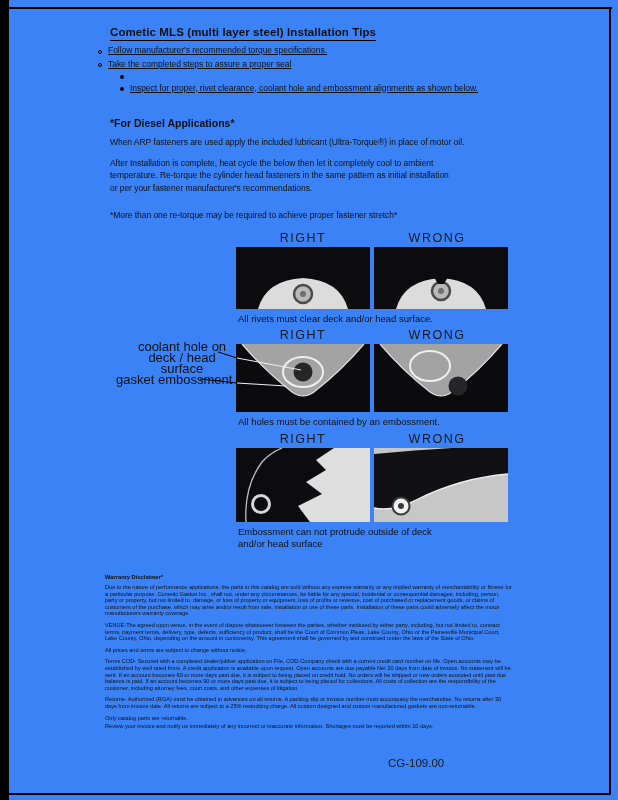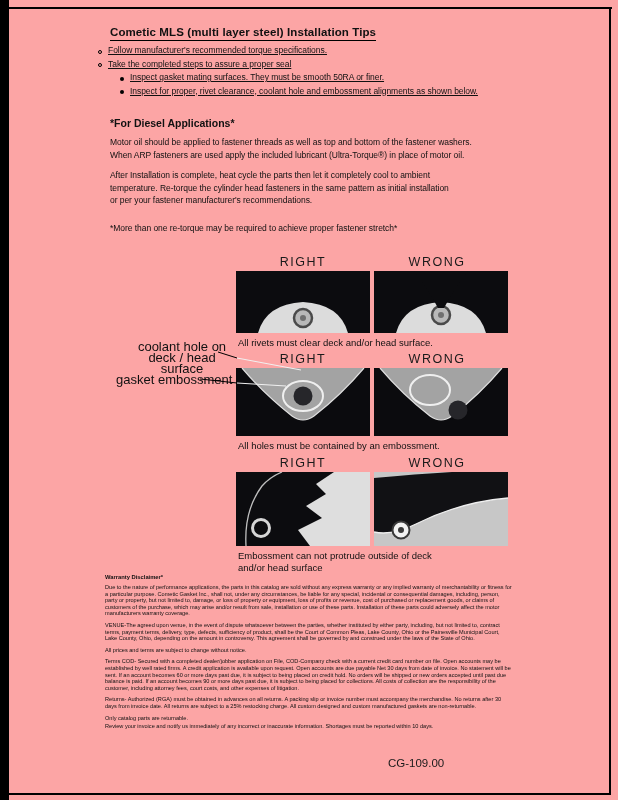--- a/index.html
+++ b/index.html
@@ -3,21 +3,21 @@
 <meta charset="utf-8">
 <style>
   * { box-sizing: border-box; margin: 0; padding: 0; }
   html, body { background: #ffffff; }
   body { font-family: "Liberation Sans", "DejaVu Sans", sans-serif; color: #111; }
 
   .page {
     position: relative;
     width: 618px;
     height: 800px;
-    background: #fca5a5;
+    background: #3b82f6;
     overflow: hidden;
   }
 
   
   .frame-left  { position:absolute; left:0; top:0; width:9px;  height:800px; background:#000; }
   .frame-top   { position:absolute; left:9px; top:7px; width:603px; height:2px; background:#000; }
   .frame-right { position:absolute; left:609px; top:7px; width:2px; height:788px; background:#000; }
   .frame-bottom{ position:absolute; left:9px; top:793px; width:602px; height:2px; background:#000; }
 
   .title { position:absolute; left:110px; top:22px; }
@@ -34,21 +34,21 @@
   .b-marker { flex:none; width:4px; height:4px; border:1px solid #000; border-radius:50%; margin:3px 6px 0 0; }
   .b-marker.filled { width:4px; height:4px; background:#000; border:none; margin-top:3px; }
   .tip-text { font-size:8.5px; letter-spacing:-0.05px; }
 
   .diesel { position:absolute; left:110px; top:117px; }
   .diesel-heading { font-size:10.5px; font-weight:bold; margin-bottom:7px; }
   .para { margin-bottom:8px; }
   .pline { font-size:8.5px; line-height:12.5px; letter-spacing:-0.05px; white-space:nowrap; }
   .note-line { font-size:8.5px; letter-spacing:-0.05px; margin-top:16px; white-space:nowrap; }
 
-  .diag-row { position:absolute; left:236px; width:272px;margin-top:24px; }
+  .diag-row { position:absolute; left:236px; width:272px; }
   .diag-row-1 { top:231px; }
   .diag-row-2 { top:328px; }
   .diag-row-3 { top:432px; }
   .rw-labels { display:flex; margin-bottom:2px; }
   .rw-labels span { width:134px; text-align:center; font-size:12.5px; letter-spacing:1.5px; color:#1a1a1a; }
   .img-pair { display:flex; gap:4px; margin-bottom:4px; }
   .diag-img { display:block; }
   .diag-img svg { display:block; }
   .caption { font-size:9.5px; margin-left:2px; color:#111; }
   .caption.wrap { width:218px; line-height:11.5px; }
@@ -83,36 +83,34 @@
     <div class="tip-line">
       <span class="b-marker"></span>
       <span class="tip-text">Follow manufacturer's recommended torque specifications.</span>
     </div>
     <div class="tip-line">
       <span class="b-marker"></span>
       <span class="tip-text">Take the completed steps to assure a proper seal</span>
     </div>
     <div class="tip-line sub">
       <span class="b-marker filled"></span>
-      <span class="tip-text">Inspect gasket mating surfaces.  They must be smooth 50RA or finer.</span>
     </div>
     <div class="tip-line sub">
       <span class="b-marker filled"></span>
       <span class="tip-text">Inspect for proper, rivet clearance, coolant hole and embossment alignments as shown below.</span>
     </div>
   </div>
 
   <div class="diesel">
     <div class="diesel-heading">*For Diesel Applications*</div>
     <div class="para">
-      <div class="pline">Motor oil should be applied to fastener threads as well as top and bottom of the fastener washers.</div>
       <div class="pline">When ARP fasteners are used apply the included lubricant (Ultra-Torque®) in place of motor oil.</div>
     </div>
     <div class="para">
-      <div class="pline">After Installation is complete, heat cycle the parts then let it completely cool to ambient</div>
+      <div class="pline">After Installation is complete, heat cycle the below then let it completely cool to ambient</div>
       <div class="pline">temperature. Re-torque the cylinder head fasteners in the same pattern as initial installation</div>
       <div class="pline">or per your fastener manufacturer's recommendations.</div>
     </div>
     <div class="note-line">*More than one re-torque may be required to achieve proper fastener stretch*</div>
   </div>
 
   <div class="diag-row diag-row-1">
     <div class="rw-labels">
       <span>RIGHT</span>
       <span>WRONG</span>

